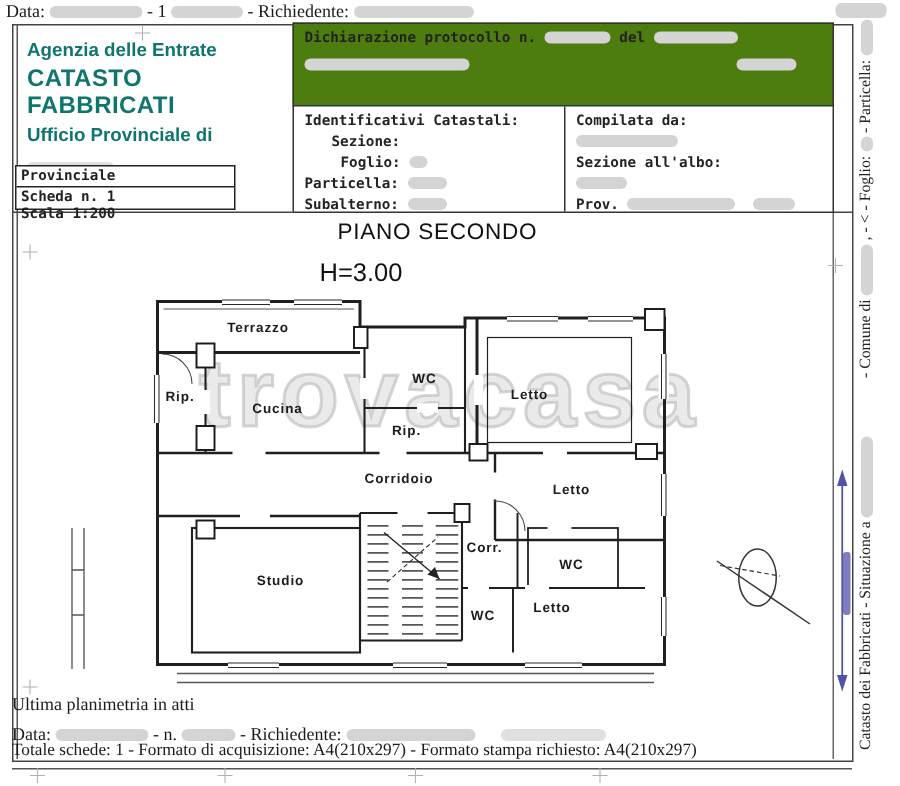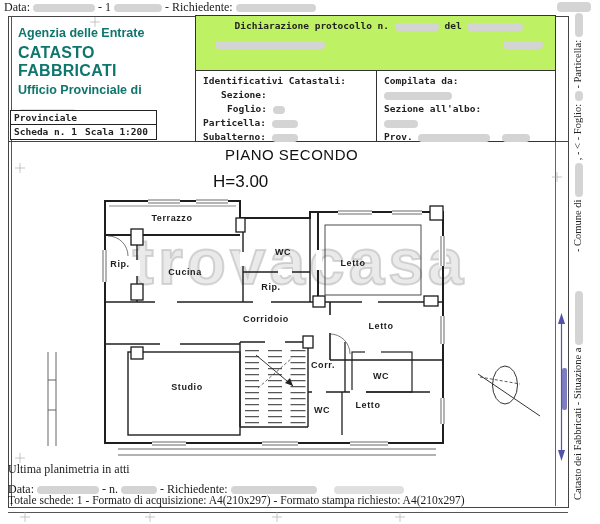--- a/index.html
+++ b/index.html
@@ -16,28 +16,28 @@
   .frame-outer{left:8px;top:16px;width:559px;height:490px;border:1.2px solid #444;}
   .v-inner-left{left:11px;top:16px;width:1px;height:490px;background:#555;}
   .v-inner-right{left:555px;top:141px;width:1px;height:365px;background:#666;}
   .h-plan-top{left:8px;top:141px;width:560px;height:1px;background:#444;}
   .h-bottom2{left:8px;top:512px;width:560px;height:1px;background:#555;}
   
   .agency{left:18px;top:26px;width:165px;text-align:left;font-family:"Liberation Sans",sans-serif;color:#0f766e;}
   .agency .l1{font-size:12.5px;font-weight:bold;margin-bottom:4px;}
   .agency .l2{font-size:16px;font-weight:bold;letter-spacing:.3px;margin-bottom:3px;}
   .agency .l3{font-size:12.5px;font-weight:bold;}
-  .decl-box{left:195px;top:15px;width:359px;height:55px;border:1.2px solid #333;background:#bef264;text-align:center;}
+  .decl-box{left:195px;top:15px;width:359px;height:55px;border:1.2px solid #333;background:#4d7c0f;}
   .ident-box{left:195px;top:70px;width:359px;height:70px;border:1.2px solid #333;display:flex;background:#fff;}
   .ident-left{width:180px;padding:4px 0 0 7px;box-sizing:border-box;}
   .ident-right{flex:1;border-left:1.2px solid #333;padding:4px 0 0 7px;box-sizing:border-box;}
   .mrow{margin-bottom:3px;white-space:nowrap;}
   .plani-box{left:10px;top:110px;width:145px;height:28px;border:1.6px solid #222;background:#fff;}
   .plani-box .t{border-bottom:1.4px solid #222;padding:1px 3px;}
-  .plani-box .r{padding:1px 3px;display:flex;justify-content:space-between;padding-right:8px;}
+  .plani-box .r{padding:1px 3px;display:flex;justify-content:space-between;padding-right:8px;flex-direction:column;}
   
   .plan-title{left:213px;top:146px;font-family:"Liberation Sans",sans-serif;font-size:15px;letter-spacing:.5px;color:#111;margin-left:12px;}
   .plan-h{left:213px;top:172px;font-family:"Liberation Sans",sans-serif;font-size:17px;color:#111;}
   .watermark{left:300px;top:262px;transform:translate(-50%,-50%);
     font-family:"Liberation Sans",sans-serif;font-weight:bold;font-size:64px;letter-spacing:4px;
     color:rgba(185,185,185,0.30);-webkit-text-stroke:2px rgba(180,180,180,0.55);white-space:nowrap;z-index:1;}
   .room-label{position:absolute;transform:translate(-50%,-50%);font-family:"Liberation Sans",sans-serif;
     font-weight:bold;font-size:9px;letter-spacing:.6px;color:#1c1c1c;white-space:nowrap;z-index:3;}
   svg.plan{left:0;top:0;z-index:2;position:absolute;}
   

